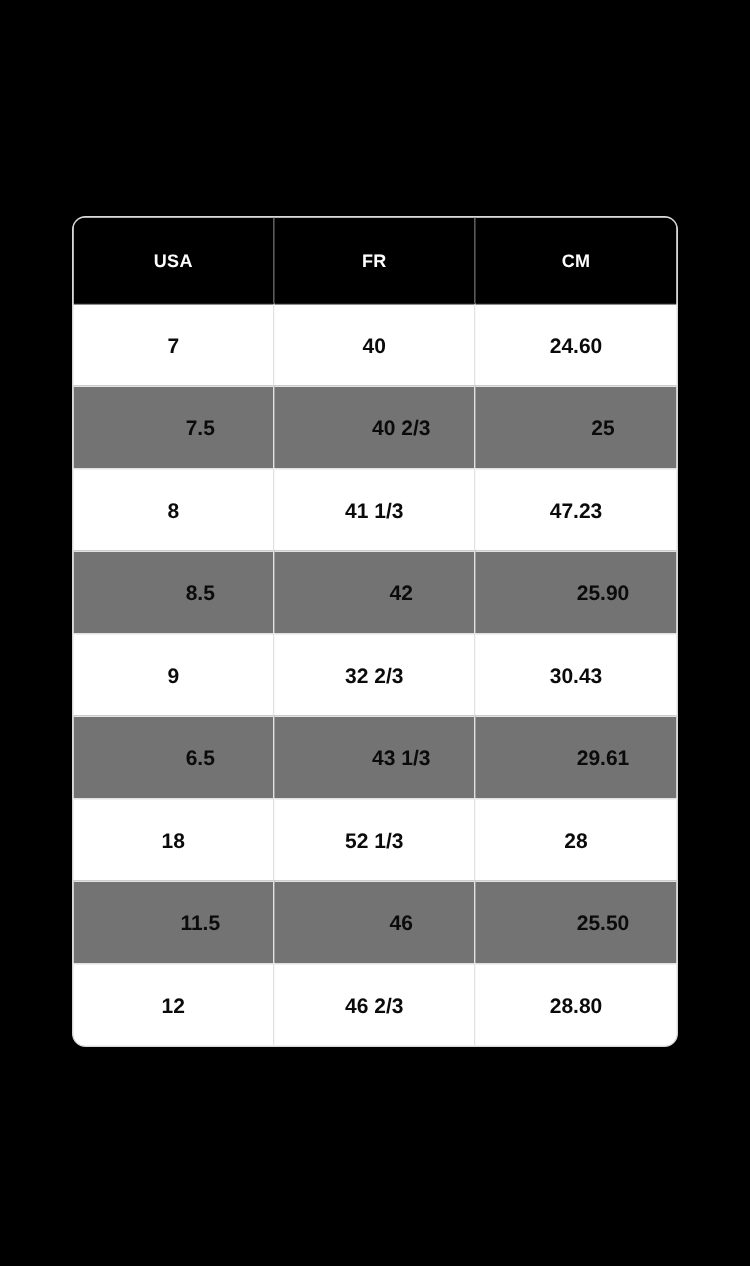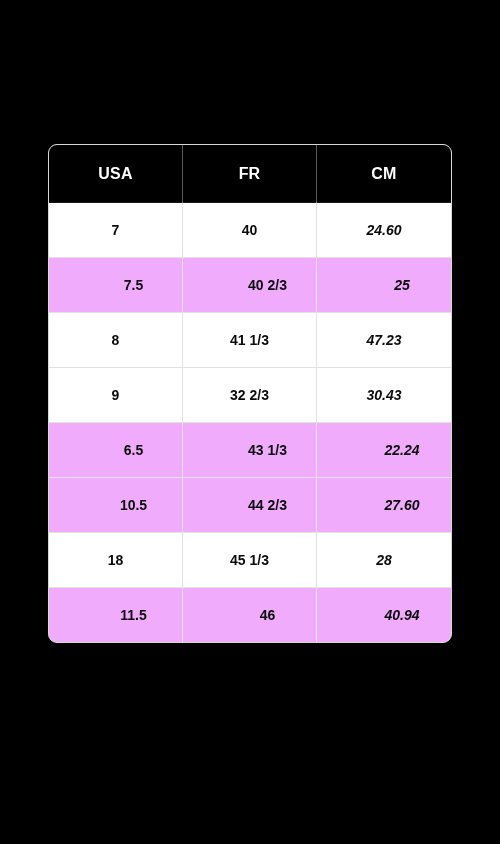--- a/index.html
+++ b/index.html
@@ -36,21 +36,21 @@
     background: #ffffff;
   }
 
   table.size-table col.c-usa { width: 134px; }
   table.size-table col.c-fr  { width: 134px; }
   table.size-table col.c-cm  { width: 134px; }
 
   thead th {
     background: #000000;
     color: #ffffff;
-    font-size: 16px;
+    font-size: 12px;
     font-weight: bold;
     height: 57px;
     vertical-align: middle;
     letter-spacing: 0.2px;
     padding: 0;
     border-right: 1px solid #5a5a5a;
   }
   thead th:last-child { border-right: none; }
 
   tbody td {
@@ -58,23 +58,23 @@
     text-align: center;
     vertical-align: middle;
     font-size: 14px;
     font-weight: bold;
     color: #0b0b0b;
     padding: 0;
     border-top: 1px solid #e3e2e0;
     border-right: 1px solid #e3e2e0;
     background: #ffffff;
   }
-  tbody td:last-child { border-right: none; font-style: italic; }
+  tbody td:last-child { border-right: none; }
 
-  tbody tr.alt td { background: #f0abfc; padding-left: 36px; }
+  tbody tr.alt td { background: #737373; padding-left: 36px; }
 
   tbody tr:first-child td { border-top: 1px solid #1a1a1a; }
 </style>
 </head>
 <body>
 
 <div id="size-table-wrap">
   <table class="size-table">
     <colgroup>
       <col class="c-usa">
@@ -97,40 +97,45 @@
         <tr class="alt">
           <td>7.5</td>
           <td>40 2/3</td>
           <td>25</td>
         </tr>
         <tr>
           <td>8</td>
           <td>41 1/3</td>
           <td>47.23</td>
         </tr>
+        <tr class="alt">
+          <td>8.5</td>
+          <td>42</td>
+          <td>25.90</td>
+        </tr>
         <tr>
           <td>9</td>
           <td>32 2/3</td>
           <td>30.43</td>
         </tr>
         <tr class="alt">
           <td>6.5</td>
           <td>43 1/3</td>
-          <td>22.24</td>
-        </tr>
-        <tr class="alt">
-          <td>10.5</td>
-          <td>44 2/3</td>
-          <td>27.60</td>
+          <td>29.61</td>
         </tr>
         <tr>
           <td>18</td>
-          <td>45 1/3</td>
+          <td>52 1/3</td>
           <td>28</td>
         </tr>
         <tr class="alt">
           <td>11.5</td>
           <td>46</td>
-          <td>40.94</td>
+          <td>25.50</td>
+        </tr>
+        <tr>
+          <td>12</td>
+          <td>46 2/3</td>
+          <td>28.80</td>
         </tr>
       </tbody>
   </table>
 </div>
 
 </body></html>

